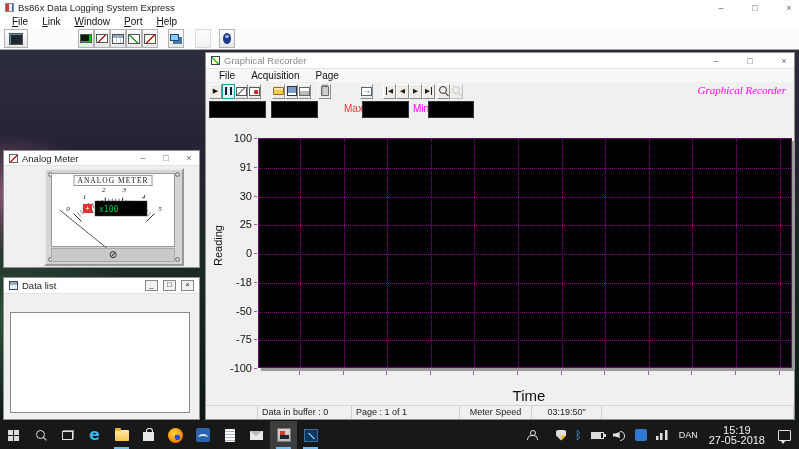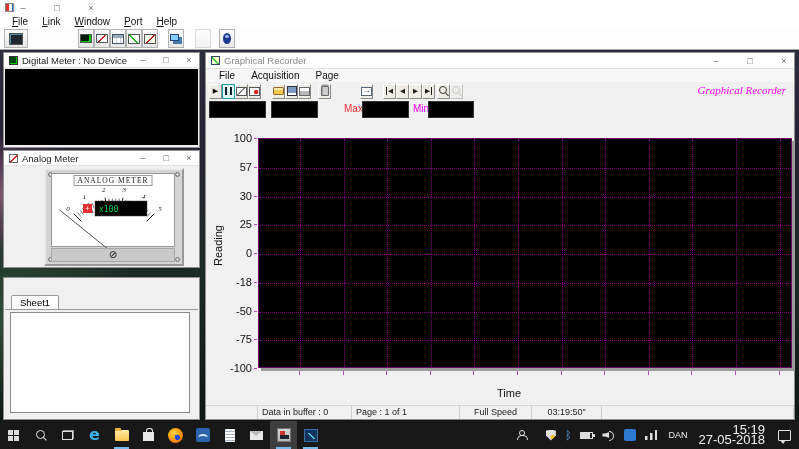--- a/index.html
+++ b/index.html
@@ -78,21 +78,21 @@
 #maxl{left:138px;color:#e33}#minl{left:207px;color:#f0f}
 .region{position:absolute;inset:0}
 .ctitle{position:absolute;left:52px;width:534px;top:66px;text-align:center;font-family:"Liberation Serif",serif;font-size:16px;color:#000}
 .plot{position:absolute;left:52px;top:85px;width:534px;height:230px;background:#000;border:1px solid #6d0a6d;box-shadow:3px 3px 0 #9c9c9c}
 .glh{position:absolute;left:0;width:100%;border-top:1px dotted #8b008b}
 .glv{position:absolute;top:0;height:100%;border-left:1px dotted #8b008b}
 .ylab{position:absolute;left:8px;width:38px;text-align:right;font-size:11px;color:#111}
 .ydash{position:absolute;left:48px;width:3px;height:1px;background:#b34fb3}
 .xtick{position:absolute;top:318px;width:1px;height:4px;background:#b34fb3}
 .ylabelv{position:absolute;left:6px;top:172px;font-size:11px;color:#111;writing-mode:vertical-rl;transform:rotate(180deg)}
-.xlabel{position:absolute;left:36px;width:534px;top:334px;text-align:center;font-size:11px;color:#111}
+.xlabel{position:absolute;left:56px;width:534px;top:334px;text-align:center;font-size:15px;color:#111}
 .rstatus{position:absolute;left:0;right:0;bottom:0;height:14px;background:#f0f0f0;border-top:1px solid #d5d5d5;display:flex}
 .sp{border-right:1px solid #cfcfcf;font-size:9px;color:#222;line-height:13px;padding-left:4px;white-space:nowrap;overflow:hidden}
 .sp.c{text-align:center;padding-left:0}
 
 .play-icon::after{content:"▶";font-size:7px;color:#111}
 .pause-icon{width:7px;height:8px;border-left:2.4px solid #123;border-right:2.4px solid #123}
 .chart-config-icon{width:11px;height:9px;border:1px solid #555;background:linear-gradient(135deg,transparent 40%,#888 40% 52%,transparent 52%),#fff}
 .chart-style-icon{width:11px;height:9px;border:1px solid #555;background:radial-gradient(circle at 68% 58%,#d22 0 2px,transparent 2.5px),#fff}
 .open-icon{width:12px;height:8px;background:#f7c94e;border:1px solid #96672a;border-radius:1px;box-shadow:inset 0 2px 0 #ffe9a8}
 .save-icon{width:10px;height:10px;background:linear-gradient(#7a9cc6 0 6px,#fff 6px);border:1px solid #334}
@@ -149,33 +149,34 @@
 .shield-icon{width:10px;height:11px;background:radial-gradient(circle at 70% 66%,#ffc20a 0 2px,transparent 2.5px),linear-gradient(#e6e6e6,#cfcfcf);clip-path:polygon(0 12%,50% 0,100% 12%,100% 55%,50% 100%,0 55%)}
 .bluetooth-icon{font-family:"DejaVu Sans",sans-serif;font-size:11px;line-height:1;color:#58a6e8}
 .battery-icon{width:13px;height:7px;border:1px solid #dcdcdc;background:linear-gradient(90deg,#dcdcdc 0 9px,transparent 9px)}
 .battery-icon::after{content:"";position:absolute;right:-3px;top:1px;width:2px;height:3px;background:#dcdcdc}
 .volume-icon{width:13px;height:10px}
 .volume-icon::before{content:"";position:absolute;left:0;top:2px;width:7px;height:6px;background:#e0e0e0;clip-path:polygon(0 25%,40% 25%,100% 0,100% 100%,40% 75%,0 75%)}
 .volume-icon::after{content:"";position:absolute;right:1px;top:1px;width:4px;height:8px;border:1.2px solid #e0e0e0;border-left:none;border-radius:0 5px 5px 0}
 .ime-icon{width:12px;height:12px;background:#2f7ad1;border-radius:2px}
 .network-icon{width:12px;height:10px;background:linear-gradient(#e0e0e0,#e0e0e0) left bottom/2.5px 4px no-repeat,linear-gradient(#e0e0e0,#e0e0e0) 4.5px bottom/2.5px 7px no-repeat,linear-gradient(#e0e0e0,#e0e0e0) right bottom/2.5px 10px no-repeat}
 .lang{font-size:9px;color:#f0f0f0;padding:0 2px}
-.clock{font-size:13px;color:#f0f0f0;text-align:right;line-height:10px}
+.clock{font-size:11px;color:#f0f0f0;text-align:center;line-height:10px}
 .action-icon{width:13px;height:11px;border:1.2px solid #e0e0e0;border-radius:1px;background:#181818;margin-left:4px}
 .action-icon::after{content:"";position:absolute;left:1px;bottom:-4px;border-left:3px solid transparent;border-right:3px solid transparent;border-top:4px solid #e0e0e0}
 .main-ico{width:9px;height:9px;background:linear-gradient(90deg,#d33 0 3px,#eee 3px 6px,#36c 6px);border:1px solid #888}
 </style>
 </head>
 <body>
 
 <div id="stage">
 
   <div class="win" id="mainwin">
     <div class="tbar">
       <span class="main-ico"></span>
+      <span class="t">Bs86x Data Logging System Express</span>
       <span class="wb wb-min"></span>
       <span class="wb wb-max"></span>
       <span class="wb wb-close"></span>
     </div>
     <div class="mbar">
         <span class="mmenu"><u>F</u>ile</span>
         <span class="mmenu"><u>L</u>ink</span>
         <span class="mmenu"><u>W</u>indow</span>
         <span class="mmenu"><u>P</u>ort</span>
         <span class="mmenu"><u>H</u>elp</span>
@@ -204,30 +205,20 @@
         </div>
         <div class="mtb disabled" style="margin-left: 11px;">
           <span class="mi blank-icon"></span>
         </div>
         <div class="mtb" style="margin-left: 8px;">
           <span class="mi info-icon"></span>
         </div>
       </div>
   </div>
 
-  <div class="win" id="dwin">
-    <div class="tbar smallwb">
-      <span class="dm-ico"></span>
-      <span class="t">Digital Meter : No Device</span>
-      <span class="wb wb-min"></span>
-      <span class="wb wb-max"></span>
-      <span class="wb wb-close"></span>
-    </div>
-    <div class="dcontent"></div>
-  </div>
 
   <div class="win" id="awin">
     <div class="tbar smallwb">
       <span class="am-ico"></span>
       <span class="t">Analog Meter</span>
       <span class="wb wb-min"></span>
       <span class="wb wb-max"></span>
       <span class="wb wb-close"></span>
     </div>
     <div class="mframe">
@@ -275,22 +266,26 @@
             <rect x="43" y="27" width="52" height="15" fill="#000" stroke="#444" stroke-width="0.5"></rect>
             <text x="47" y="38" font-size="8" fill="#00cc44" font-family="DejaVu Sans Mono, monospace">x100</text>
           </svg>
         <div class="mlabel">ANALOG METER</div>
       </div>
       <div class="mstrip"></div>
     </div>
   </div>
 
   <div class="win" id="lwin">
-    <div class="tabrow">
-      <span class="tab">Sheet1</span>
+    <div class="tbar" style="height:16px">
+      <span class="dl-ico"></span>
+      <span class="t">Data list</span>
+      <span class="cb cb-min"></span>
+      <span class="cb cb-max"></span>
+      <span class="cb cb-close"></span>
     </div>
     <div class="lcontent"></div>
   </div>
 
   <div class="win" id="gwin">
     <div class="tbar">
       <span class="gr-ico"></span>
       <span class="t">Graphical Recorder</span>
       <span class="wb wb-min"></span>
       <span class="wb wb-max"></span>
@@ -376,21 +371,21 @@
           <div class="glv" style="left: 302.6px;"></div>
           <div class="glv" style="left: 346.2px;"></div>
           <div class="glv" style="left: 389.8px;"></div>
           <div class="glv" style="left: 433.4px;"></div>
           <div class="glv" style="left: 477px;"></div>
           <div class="glv" style="left: 520.6px;"></div>
         </div>
       <div class="xlabel">Time</div>
     <div class="ylab" style="top: 79px;">100</div>
         <div class="ydash" style="top: 85px;"></div>
-        <div class="ylab" style="top: 107.75px;">57</div>
+        <div class="ylab" style="top: 107.75px;">91</div>
         <div class="ydash" style="top: 113.75px;"></div>
         <div class="ylab" style="top: 136.5px;">30</div>
         <div class="ydash" style="top: 142.5px;"></div>
         <div class="ylab" style="top: 165.25px;">25</div>
         <div class="ydash" style="top: 171.25px;"></div>
         <div class="ylab" style="top: 194px;">0</div>
         <div class="ydash" style="top: 200px;"></div>
         <div class="ylab" style="top: 222.75px;">-18</div>
         <div class="ydash" style="top: 228.75px;"></div>
         <div class="ylab" style="top: 251.5px;">-50</div>
@@ -410,21 +405,21 @@
         <div class="xtick" style="left: 441.8px;"></div>
         <div class="xtick" style="left: 485.4px;"></div>
         <div class="xtick" style="left: 529px;"></div>
         <div class="xtick" style="left: 572.6px;"></div>
       </div>
 
     <div class="rstatus">
         <div class="sp" style="width: 52px;"></div>
         <div class="sp" style="width: 94px;">Data in buffer : 0</div>
         <div class="sp" style="width: 108px;">Page : 1 of 1</div>
-        <div class="sp c" style="width: 72px;">Full Speed</div>
+        <div class="sp c" style="width: 72px;">Meter Speed</div>
         <div class="sp c" style="width: 70px;">03:19:50"</div>
         <div class="sp" style="flex: 1 1 0%;"></div>
       </div>
   </div>
 
   <div id="taskbar">
     <div class="apps">
         <div class="tkbtn">
           <span class="tk start-icon"></span>
         </div>

